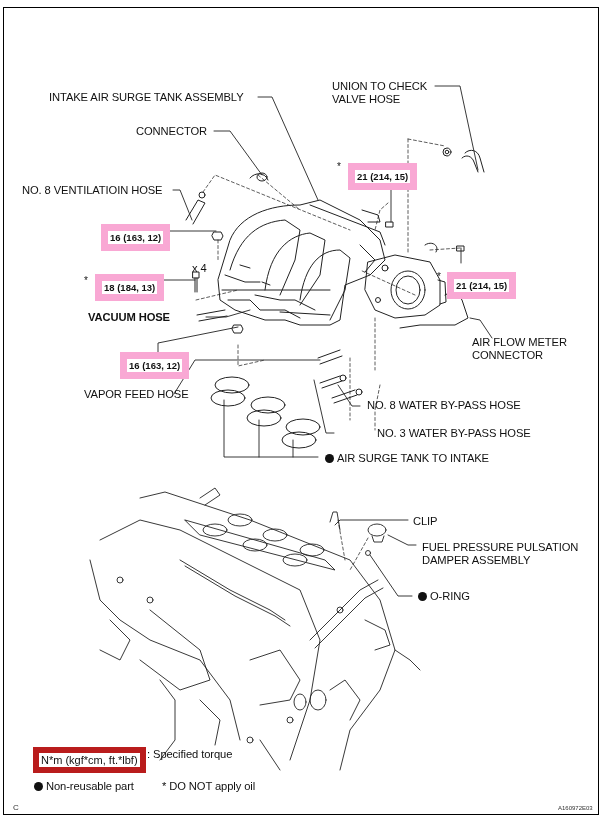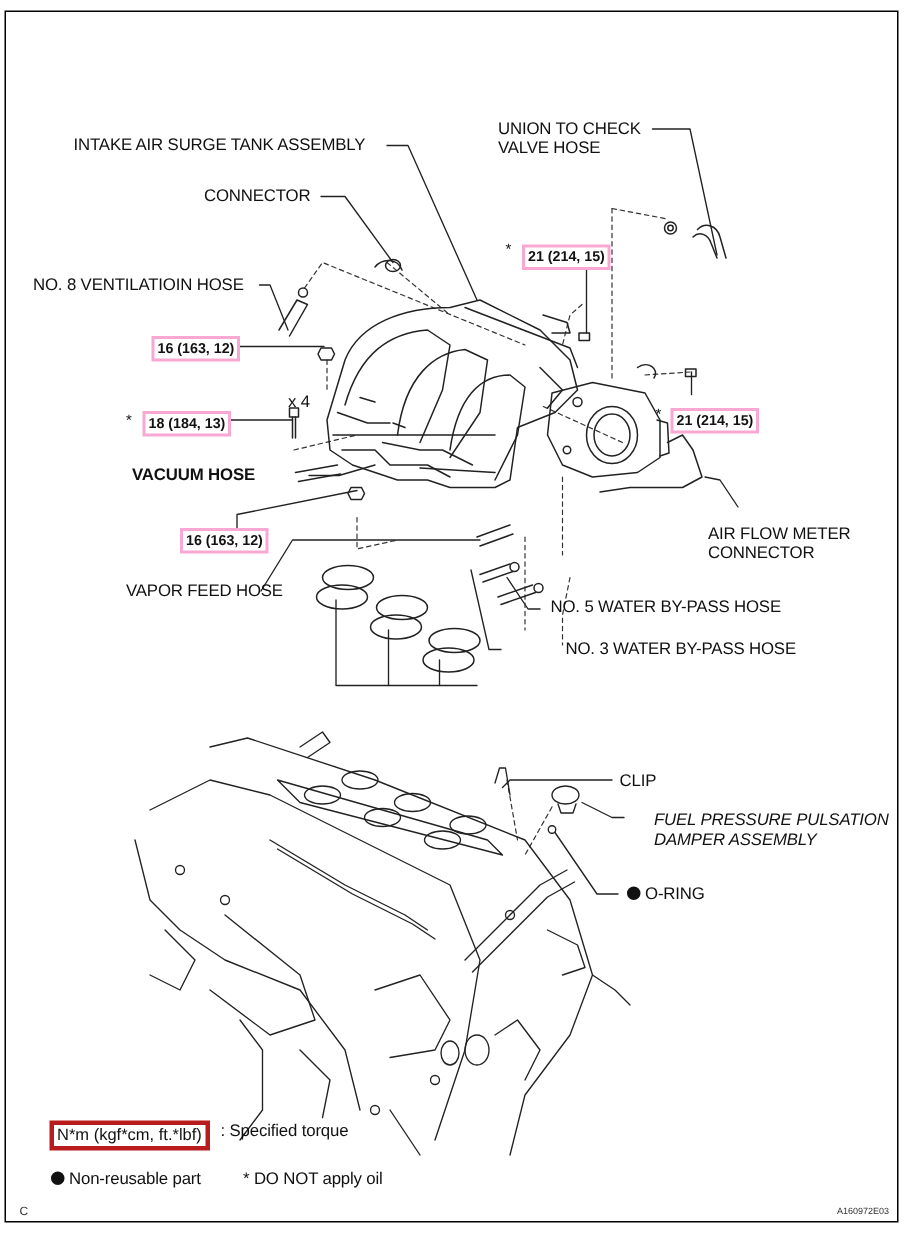--- a/index.html
+++ b/index.html
@@ -1,24 +1,24 @@
 <!DOCTYPE html>
 <html><head>
 <meta charset="utf-8">
 <style>
   html, body { margin: 0; padding: 0; background: #ffffff; }
   body { width: 605px; height: 824px; position: relative; overflow: hidden; font-family: "Liberation Sans", sans-serif; }
   #frame { position: absolute; left: 3px; top: 7px; width: 596px; height: 808px; border: 1.5px solid #000; box-sizing: border-box; }
   #art { position: absolute; left: 0; top: 0; width: 605px; height: 824px; }
   .lbl { position: absolute; font-size: 11.2px; color: #111; line-height: 13px; white-space: nowrap; letter-spacing: -0.1px; }
-  .torque { position: absolute; font-size: 9.5px; font-weight: bold; color: #111; border: 2px solid #f9a8d4; padding: 0 2px; line-height: 13px; background: #fff; white-space: nowrap; }
+  .torque { position: absolute; font-size: 9.5px; font-weight: bold; color: #111; border: 7px solid #f9a8d4; padding: 0 2px; line-height: 13px; background: #fff; white-space: nowrap; }
   .star { position: absolute; font-size: 10px; color: #111; }
   .dot { display: inline-block; width: 9px; height: 9px; border-radius: 50%; background: #111; vertical-align: -1px; margin-right: 3px; }
   .small { position: absolute; font-size: 7px; color: #333; }
-  .legend-box { position: absolute; font-size: 11px; color: #111; border: 3px solid #b91c1c; padding: 0 2px; line-height: 14px; white-space: nowrap; }
+  .legend-box { position: absolute; font-size: 11px; color: #111; border: 6px solid #b91c1c; padding: 0 2px; line-height: 14px; white-space: nowrap; }
 </style>
 </head>
 <body>
 
 <div id="frame"></div>
 
 <svg id="art" viewBox="0 0 605 824" fill="none" stroke="#222" stroke-width="1" stroke-linecap="round" stroke-linejoin="round">
 
   <g stroke="#222" stroke-width="0.9">
     <path d="M258 97 H272 L318 200"></path>
@@ -190,39 +190,40 @@
 
 <div class="lbl" style="left:192px; top:262px;">x 4</div>
 <span class="star" style="left:84px; top:275px;">*</span>
 <div class="torque" style="left:95px; top:274px;">18 (184, 13)</div>
 
 <span class="star" style="left:437px; top:271px;">*</span>
 <div class="torque" style="left:447px; top:272px;">21 (214, 15)</div>
 
 <div class="lbl" style="left:88px; top:311px;font-weight:bold;">VACUUM HOSE</div>
 
-<div class="lbl" style="left:472px; top:350px;">
+<div class="lbl" style="left:472px; top:336px;">
   <div>AIR FLOW METER</div>
   <div>CONNECTOR</div>
 </div>
 
 <div class="torque" style="left:120px; top:352px;">16 (163, 12)</div>
 
 <div class="lbl" style="left:84px; top:388px;">VAPOR FEED HOSE</div>
 
-<div class="lbl" style="left:367px; top:399px;">NO. 5 WATER BY-PASS HOSE</div>
+<div class="lbl" style="left:367px; top:399px;">NO. 8 WATER BY-PASS HOSE</div>
 
 <div class="lbl" style="left:345px; top:427px;margin-left:32px;">NO. 3 WATER BY-PASS HOSE</div>
 
 <div class="lbl" style="left:325px; top:452px;">
+  <div><span class="dot"></span><span>AIR SURGE TANK TO INTAKE</span></div>
 </div>
 
 <div class="lbl" style="left:413px; top:515px;">CLIP</div>
 
-<div class="lbl" style="left:436px; top:541px;font-style:italic;">
+<div class="lbl" style="left:422px; top:541px;">
   <div>FUEL PRESSURE PULSATION</div>
   <div>DAMPER ASSEMBLY</div>
 </div>
 
 <div class="lbl" style="left:418px; top:590px;">
   <span class="dot"></span><span>O-RING</span>
 </div>
 
 <div class="legend-box" style="left:33px; top:747px;">N*m (kgf*cm, ft.*lbf)</div>
 <div class="lbl" style="left:147px; top:748px;">: Specified torque</div>

